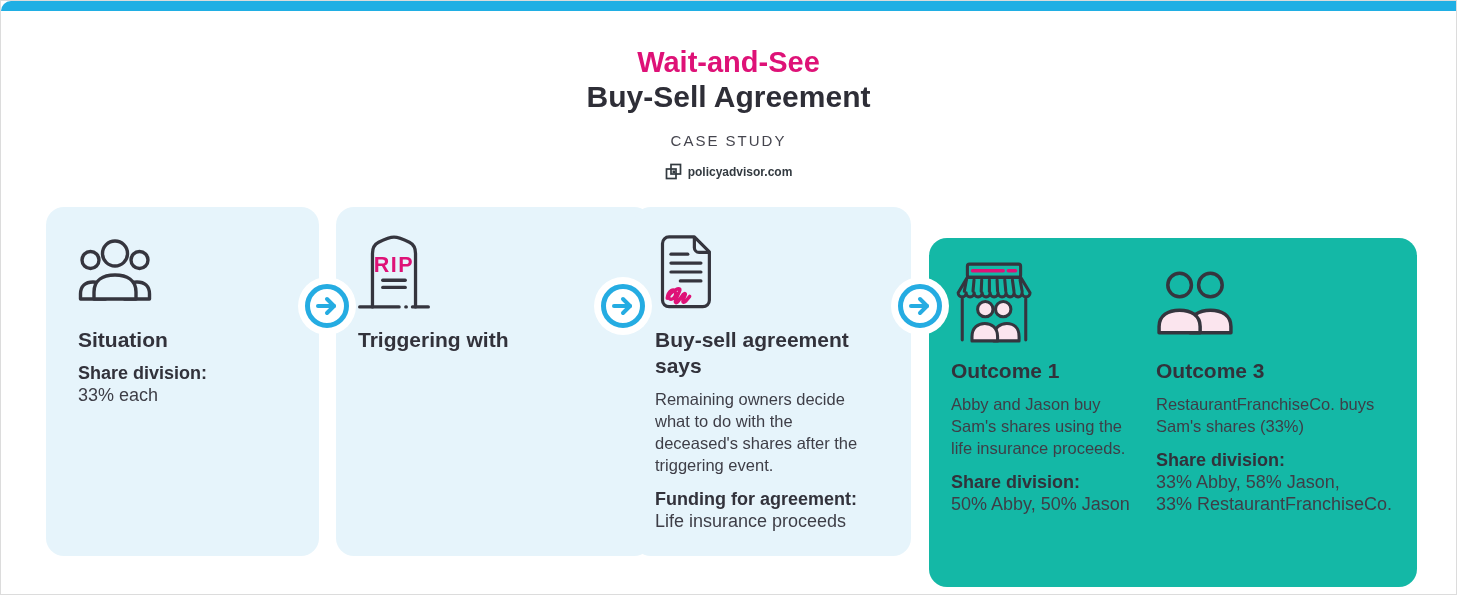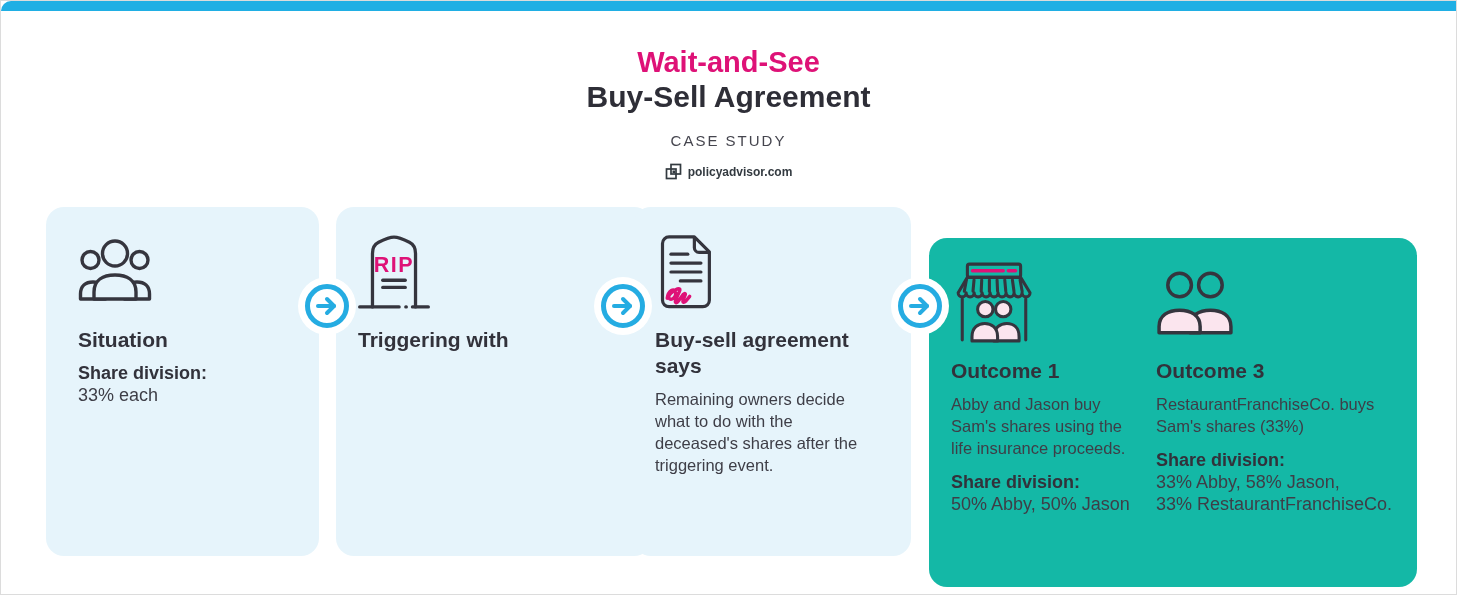--- a/index.html
+++ b/index.html
@@ -125,20 +125,24 @@
         </g>
         <path d="M13 69 c1-8 8-12 9-6 c1 5-5 9-7 6 c-2-3 4-8 9-10 c3-1 3 1 2 3 l-4 9 c-1 3 1 4 3 1 l5-7 c2-2 3-1 2 1 l-2 5 c-1 3 1 3 3 1 l4-5" fill="none" stroke="#DE1277" stroke-width="3.6" stroke-linecap="round" stroke-linejoin="round"></path>
       </svg>
     </div>
     <h3 class="pre">Buy-sell agreement
 says</h3>
     <p class="body-text pre">Remaining owners decide
 what to do with the
 deceased's shares after the
 triggering event.</p>
+    <p class="label-block">
+      <strong>Funding for agreement:</strong>
+      <span class="pre">Life insurance proceeds</span>
+    </p>
   </div>
 
   <div class="card pink" id="card-outcomes">
     <div class="outcomes-inner">
       <div class="outcome">
         <div class="icon-box">
           <svg width="86" height="82" viewBox="0 0 84 80" style="margin-top:-2px">
             <g stroke="#35353E" stroke-width="3" stroke-linejoin="round" stroke-linecap="round" fill="none">
               <rect x="16" y="2" width="52" height="13" rx="2"></rect>
               <path d="M16 15 L7 30 a3.9 4 0 0 0 7.8 0 a3.9 4 0 0 0 7.8 0 a3.9 4 0 0 0 7.8 0 a3.9 4 0 0 0 7.8 0 a3.9 4 0 0 0 7.8 0 a3.9 4 0 0 0 7.8 0 a3.9 4 0 0 0 7.8 0 a3.9 4 0 0 0 7.8 0 a3.9 4 0 0 0 7.8 0 L68 15 z"></path>

